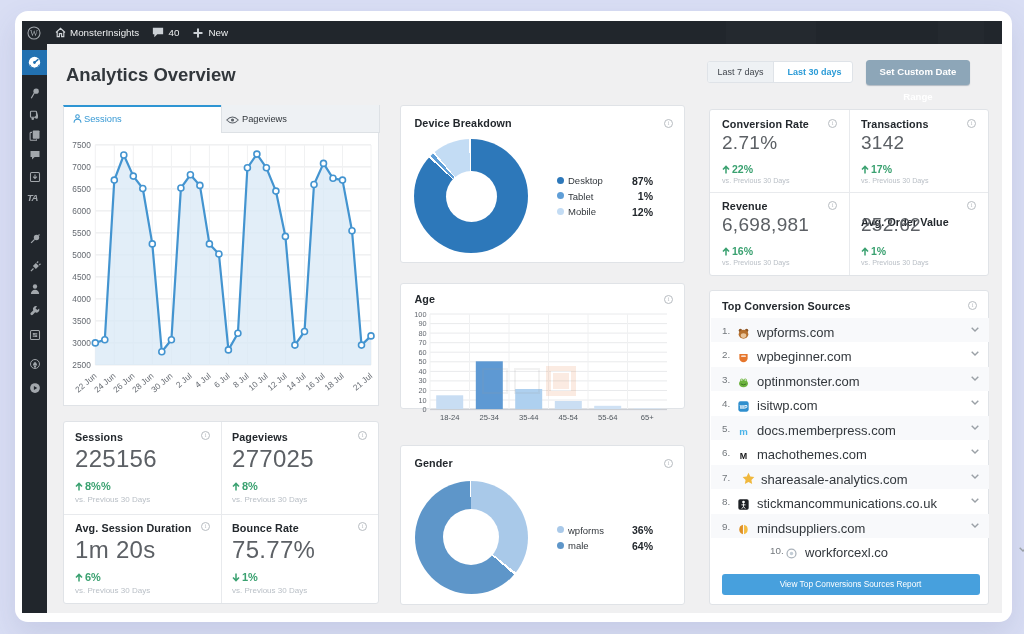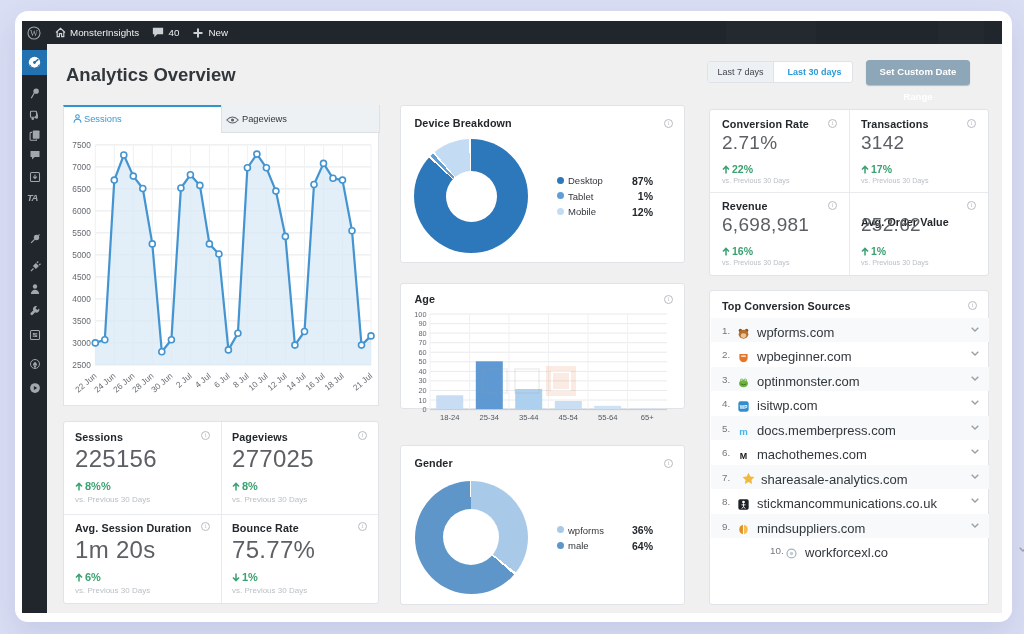--- a/index.html
+++ b/index.html
@@ -477,20 +477,21 @@
       <div class="snum">10.</div>
       <div class="sico" style=""><svg width="11" height="11" viewBox="0 0 16 16">
           <circle cx="8" cy="8" r="6.5" fill="none" stroke="#aab2ba" stroke-width="1.8"></circle>
           <circle cx="8" cy="8" r="2.5" fill="#c3cdd6"></circle>
         </svg></div>
       <div class="sdom" style="">workforcexl.co</div>
       <svg class="chev" width="8" height="5" viewBox="0 0 8 5">
         <path d="M0.7 0.7 L4 4 L7.3 0.7" fill="none" stroke="#9aa0a6" stroke-width="1.4"></path>
       </svg>
     </div>
+    <div class="abs" style="left:11.5px;top:283px;width:258px;height:21px;background:#47a0dd;border-radius:3px;color:#fff;font-size:8.3px;text-align:center;line-height:21px;">View Top Conversions Sources Report</div>
   </div>
 
 <div class="abs" style="left:482px;top:366px;width:100px;height:32px;opacity:0.12;">
   <div class="abs" style="left:0;top:2px;width:26px;height:26px;border:2.5px solid #9b9b9b;"></div>
   <div class="abs" style="left:32px;top:2px;width:26px;height:26px;border:2.5px solid #9b9b9b;"></div>
   <div class="abs" style="left:64px;top:0px;width:30px;height:30px;background:#e0661a;"></div>
   <div class="abs" style="left:69px;top:5px;width:20px;height:20px;border:2.5px solid #fff;"></div>
 </div>
 
 </body></html>

